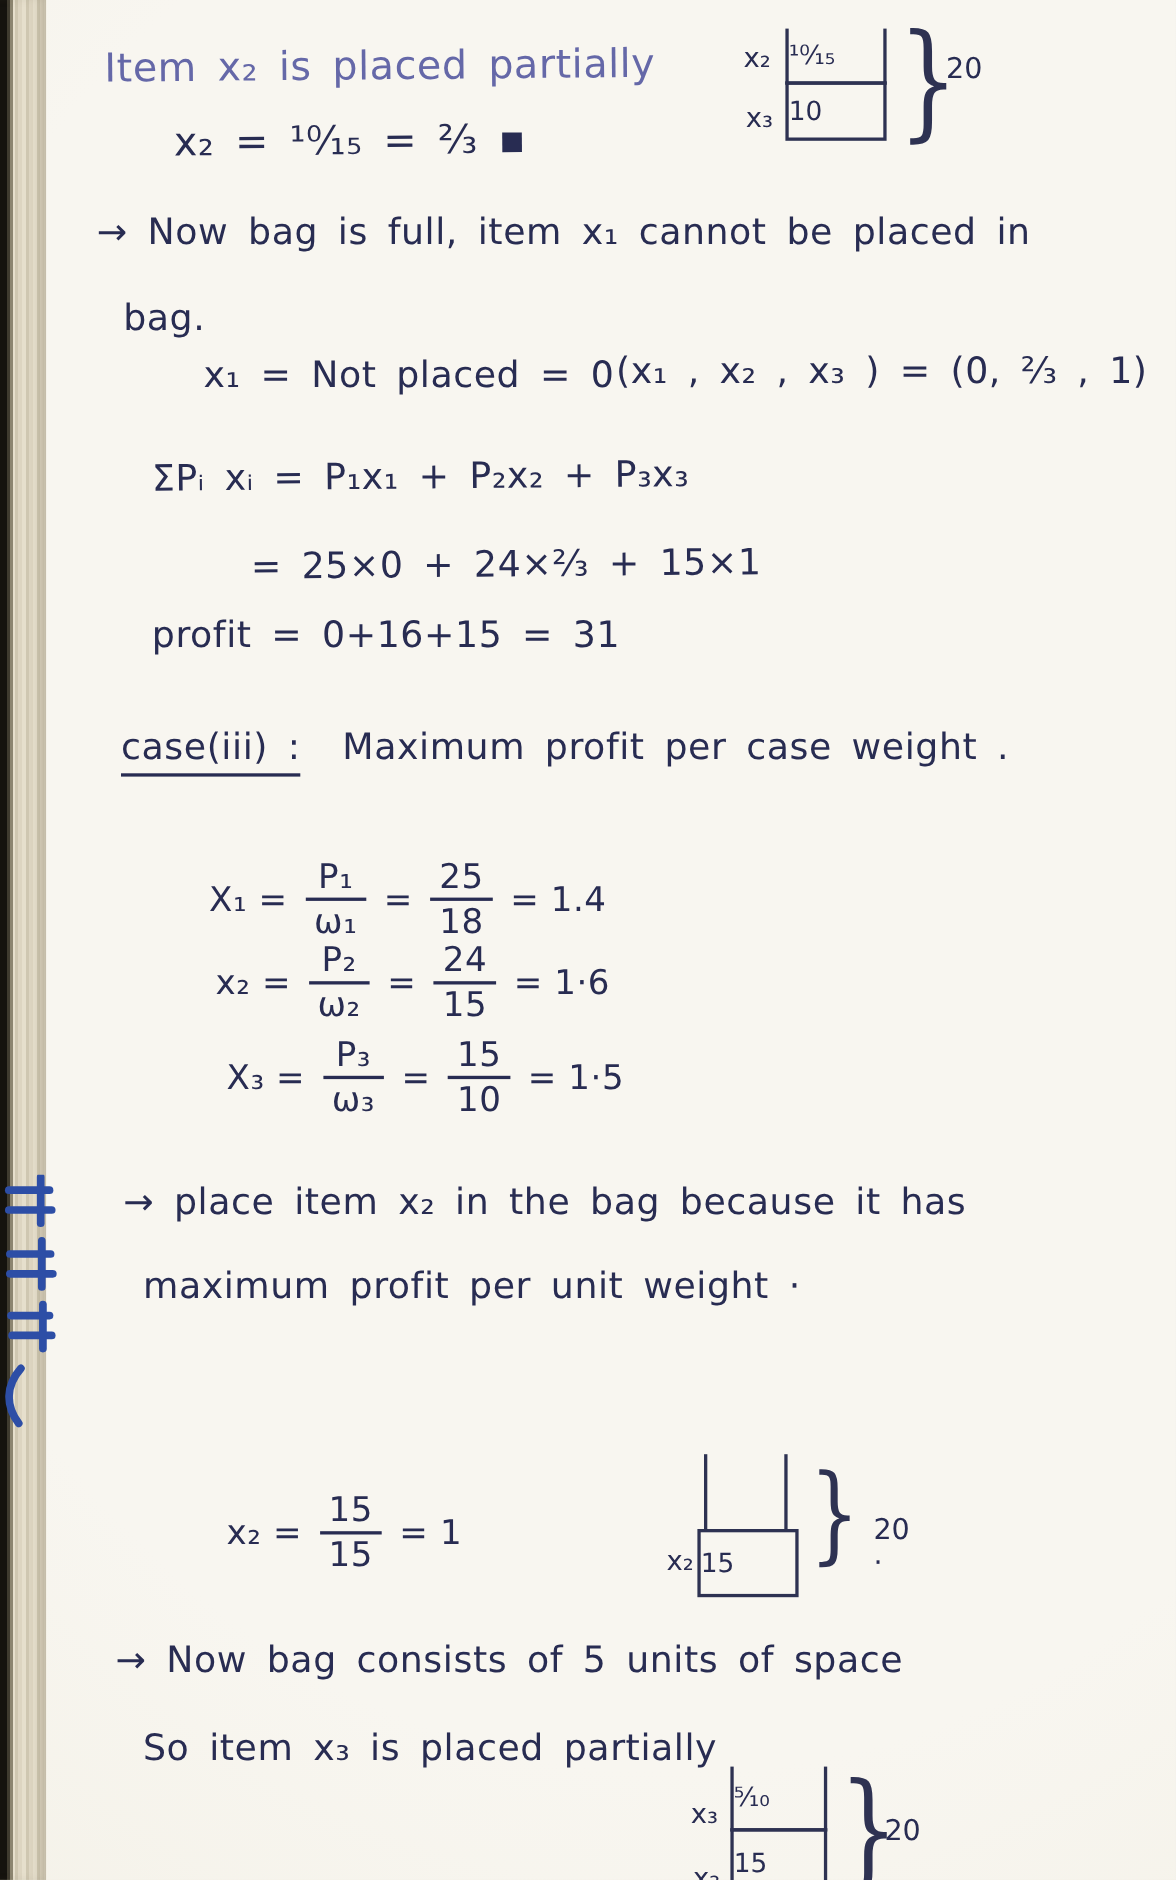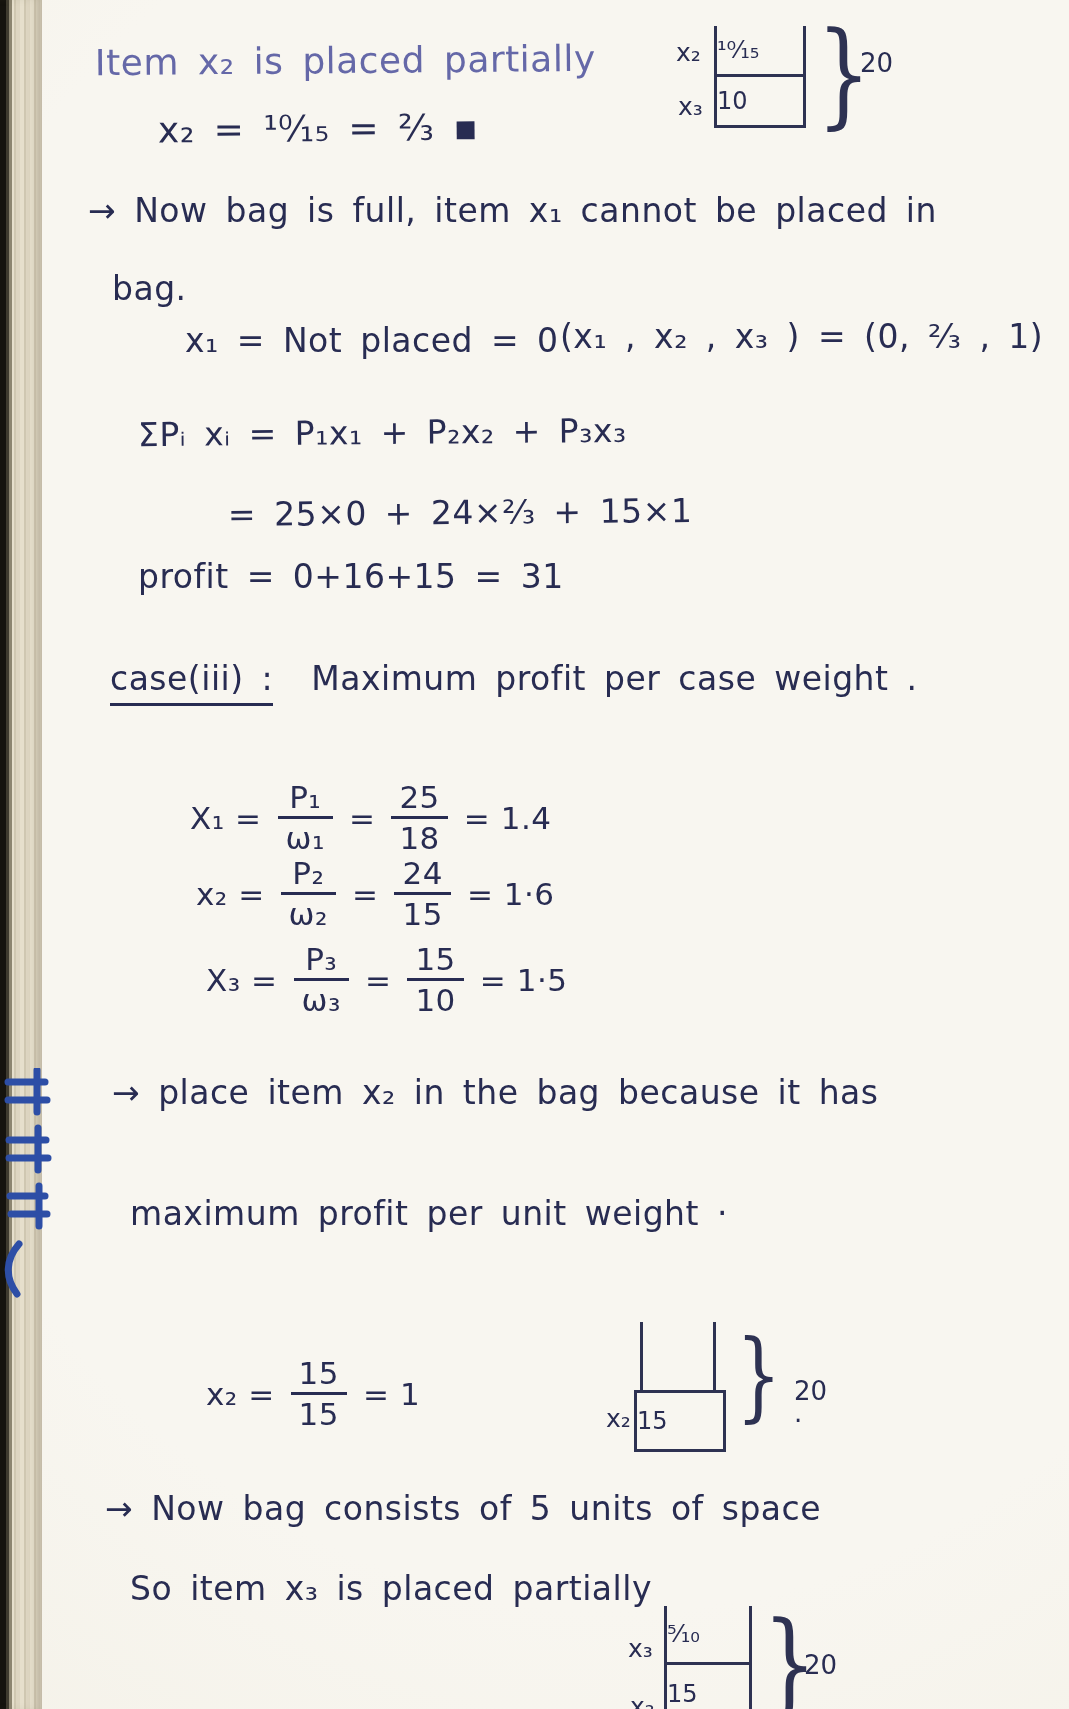--- a/index.html
+++ b/index.html
@@ -147,21 +147,21 @@
     </span>
     <span>=</span>
     <span class="frac">
       <span class="num">15</span>
       <span class="den">10</span>
     </span>
     <span>= 1·5</span>
   </div>
 
   <div class="hw" style="left:112px;top:1072px;">→ place item x₂ in the bag because it has</div>
-  <div class="hw" style="left:130px;top:1148px;margin-top:45px;">maximum profit per unit weight ·</div>
+  <div class="hw" style="left:130px;top:1148px;">maximum profit per unit weight ·</div>
 
   <div class="eq" style="left:206px;top:1356px;">
     <span>x₂ =</span>
     <span class="frac">
       <span class="num">15</span>
       <span class="den">15</span>
     </span>
     <span>= 1</span>
   </div>
 

